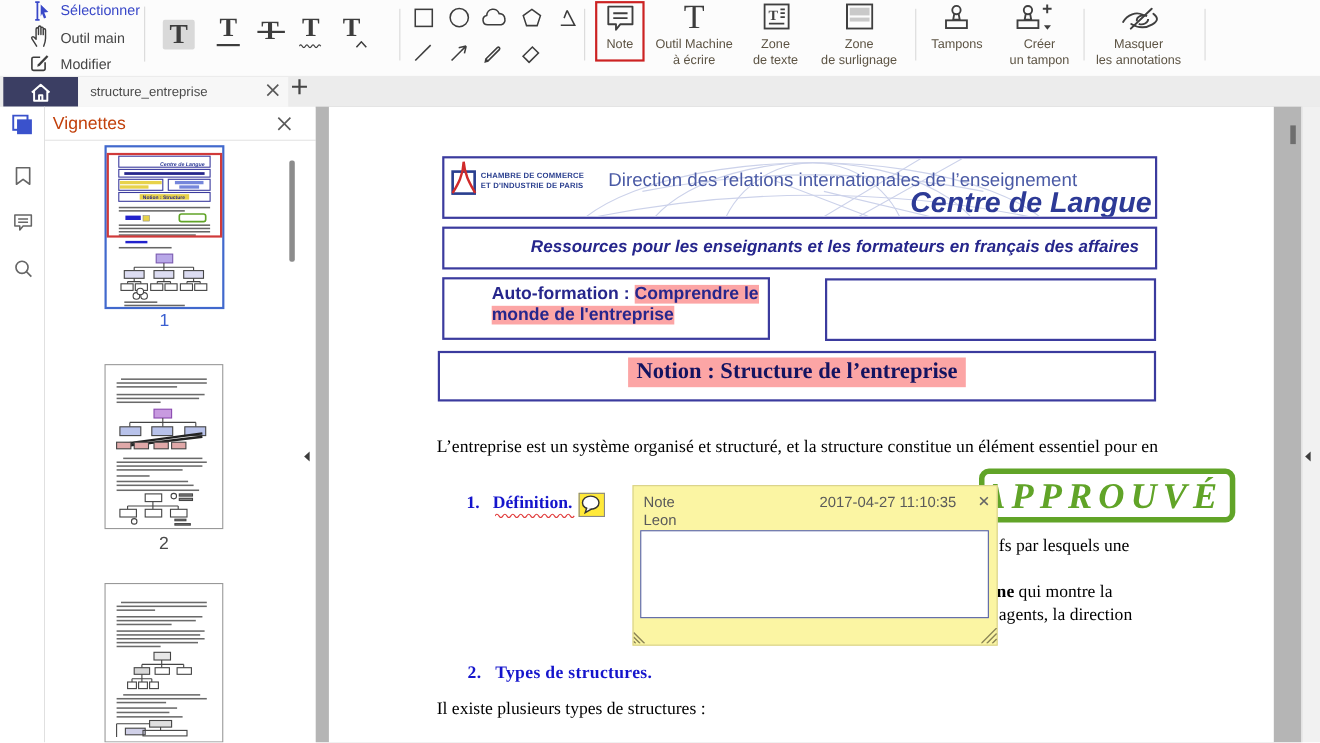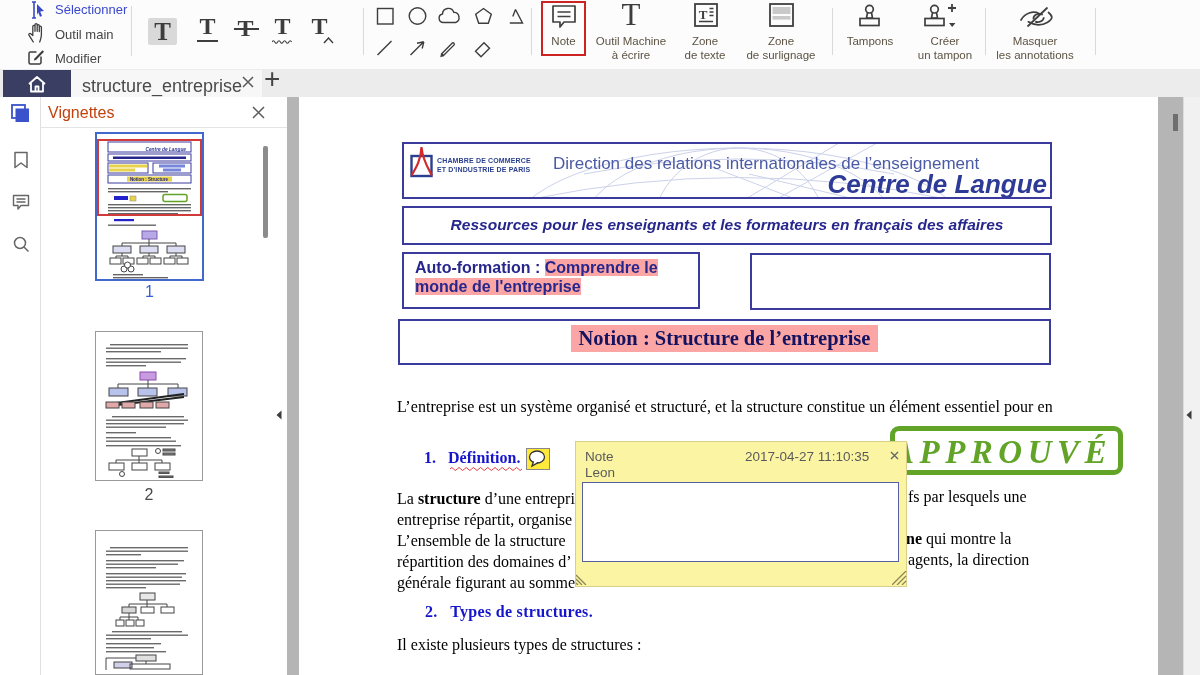--- a/index.html
+++ b/index.html
@@ -16,21 +16,21 @@
   #homebtn{left:3px;top:70px;width:68px;height:27px;background:#3b3e63;}
   #tab1{left:71px;top:70px;width:191px;height:27px;background:#f7f7f7;}
   
   #rail{left:0;top:97px;width:40px;height:578px;background:#fff;border-right:1px solid #e0e0e0;}
   #panel{left:41px;top:97px;width:246px;height:578px;background:#fff;}
   
   #docarea{left:287px;top:97px;width:896px;height:578px;background:#b5b5b5;}
   #page{left:299px;top:97px;width:859px;height:578px;background:#fff;}
   #rightstrip{left:1183px;top:97px;width:17px;height:578px;background:#f1f1f1;border-left:1px solid #ddd;}
   .serif{font-family:"Liberation Serif",serif;}
-  .docblue{color:#26268c;}
+  .docblue{color:#26268c;margin-left:32px;}
   .hl{background:#fca5a5;}
 </style></head>
 <body>
 <div id="app">
   <div id="toolbar" class="abs"></div>
 
   <svg class="abs" style="left:28px;top:0px" width="18" height="20" viewBox="0 0 18 20">
     <path d="M4 2 h4 M4 18 h4 M6 2 v16" stroke="#3948c8" stroke-width="1.6" fill="none"></path>
     <path d="M9 4 L16 11 L12.2 11.4 L14 16 L12 16.8 L10.2 12.3 L9 15 Z" fill="#3948c8"></path>
   </svg>
@@ -125,21 +125,21 @@
     <path d="M30 2 L11 20" stroke="#3f3f3f" stroke-width="1.8" stroke-linecap="round"></path>
   </svg>
   <div class="abs btn-label" style="left:990px;top:35px;width:90px">Masquer<br>les annotations</div>
   <div class="abs vsep" style="left:1095px;top:8px;height:47px"></div>
   <div id="tabbar" class="abs"></div>
   <div id="homebtn" class="abs"></div>
   <div id="tab1" class="abs"></div>
   <svg class="abs" style="left:26px;top:74px" width="22" height="20" viewBox="0 0 22 20">
     <path d="M3 10 L11 3 L19 10 M5 9 V17.5 H17 V9 M9.5 17.5 v-5 h3 v5" stroke="#fff" stroke-width="1.8" fill="none" stroke-linejoin="round"></path>
   </svg>
-  <div class="abs" style="left:82px;top:76px;font-size:18px;color:#4a4a4a">structure_entreprise</div>
+  <div class="abs" style="left:82px;top:76px;font-size:12px;color:#4a4a4a">structure_entreprise</div>
   <svg class="abs" style="left:242px;top:76px" width="12" height="12" viewBox="0 0 12 12">
       <path d="M1 1 L11 11 M11 1 L1 11" stroke="#5a5a5a" stroke-width="1.5"></path>
     </svg>
   <div class="abs" style="left:264px;top:63px;font-size:28px;color:#444;font-weight:300">+</div>
   <div id="rail" class="abs"></div>
 
   <svg class="abs" style="left:11px;top:104px" width="19" height="19" viewBox="0 0 19 19">
     <rect x="1" y="1" width="13" height="13" fill="none" stroke="#3a52cc" stroke-width="1.8"></rect>
     <rect x="4.5" y="4.5" width="13.5" height="13.5" fill="#3a52cc"></rect>
   </svg>
@@ -356,21 +356,20 @@
 
   <div class="abs" style="left:526px;top:448px;width:24px;height:22px;background:#ffe93a;border:1px solid #888;box-sizing:border-box"></div>
   <svg class="abs" style="left:528px;top:450px" width="20" height="18" viewBox="0 0 20 18">
     <ellipse cx="9" cy="7" rx="7.5" ry="6" fill="#fff" stroke="#333" stroke-width="1.3"></ellipse>
     <path d="M5.5 11.5 L4 16 L10 12.6" fill="#fff" stroke="#333" stroke-width="1.3"></path>
   </svg>
 
   <div class="abs" style="left:890px;top:426px;width:233px;height:49px;border:5px solid #61a428;border-radius:9px;box-sizing:border-box"></div>
   <div class="abs serif" style="left:890px;top:432px;width:233px;height:42px;overflow:hidden;text-align:left;padding-left:2px;box-sizing:border-box;font-size:33px;line-height:40px;font-weight:bold;font-style:italic;color:#61a428;letter-spacing:5.5px">APPROUVÉ</div>
 
-  <div class="abs serif" id="p2" style="left:397px;top:488px;font-size:16px;line-height:21px;color:#000;white-space:nowrap">La <b>structure</b> d’une entrepri<br>entreprise répartit, organise<br>L’ensemble de la structure<br>répartition des domaines d’<br>générale figurant au somme</div>
 
   <div class="abs serif" style="left:908px;top:488px;font-size:16px;color:#000;white-space:nowrap">fs par lesquels une</div>
   <div class="abs serif" style="left:906px;top:530px;font-size:16px;color:#000;white-space:nowrap"><b>ne</b> qui montre la</div>
   <div class="abs serif" style="left:908px;top:551px;font-size:16px;color:#000;white-space:nowrap">agents, la direction</div>
 
   <div class="abs" style="left:575px;top:441px;width:332px;height:146px;background:#fbf5a3;border:1px solid #d8d089;box-sizing:border-box"></div>
   <div class="abs" style="left:585px;top:449px;font-size:13.5px;color:#5a5a5a">Note</div>
   <div class="abs" style="left:585px;top:465px;font-size:13.5px;color:#5a5a5a">Leon</div>
   <div class="abs" style="left:745px;top:449px;width:140px;font-size:13.5px;color:#5a5a5a">2017-04-27 11:10:35</div>
   <svg class="abs" style="left:890px;top:451px" width="9" height="9" viewBox="0 0 9 9">

